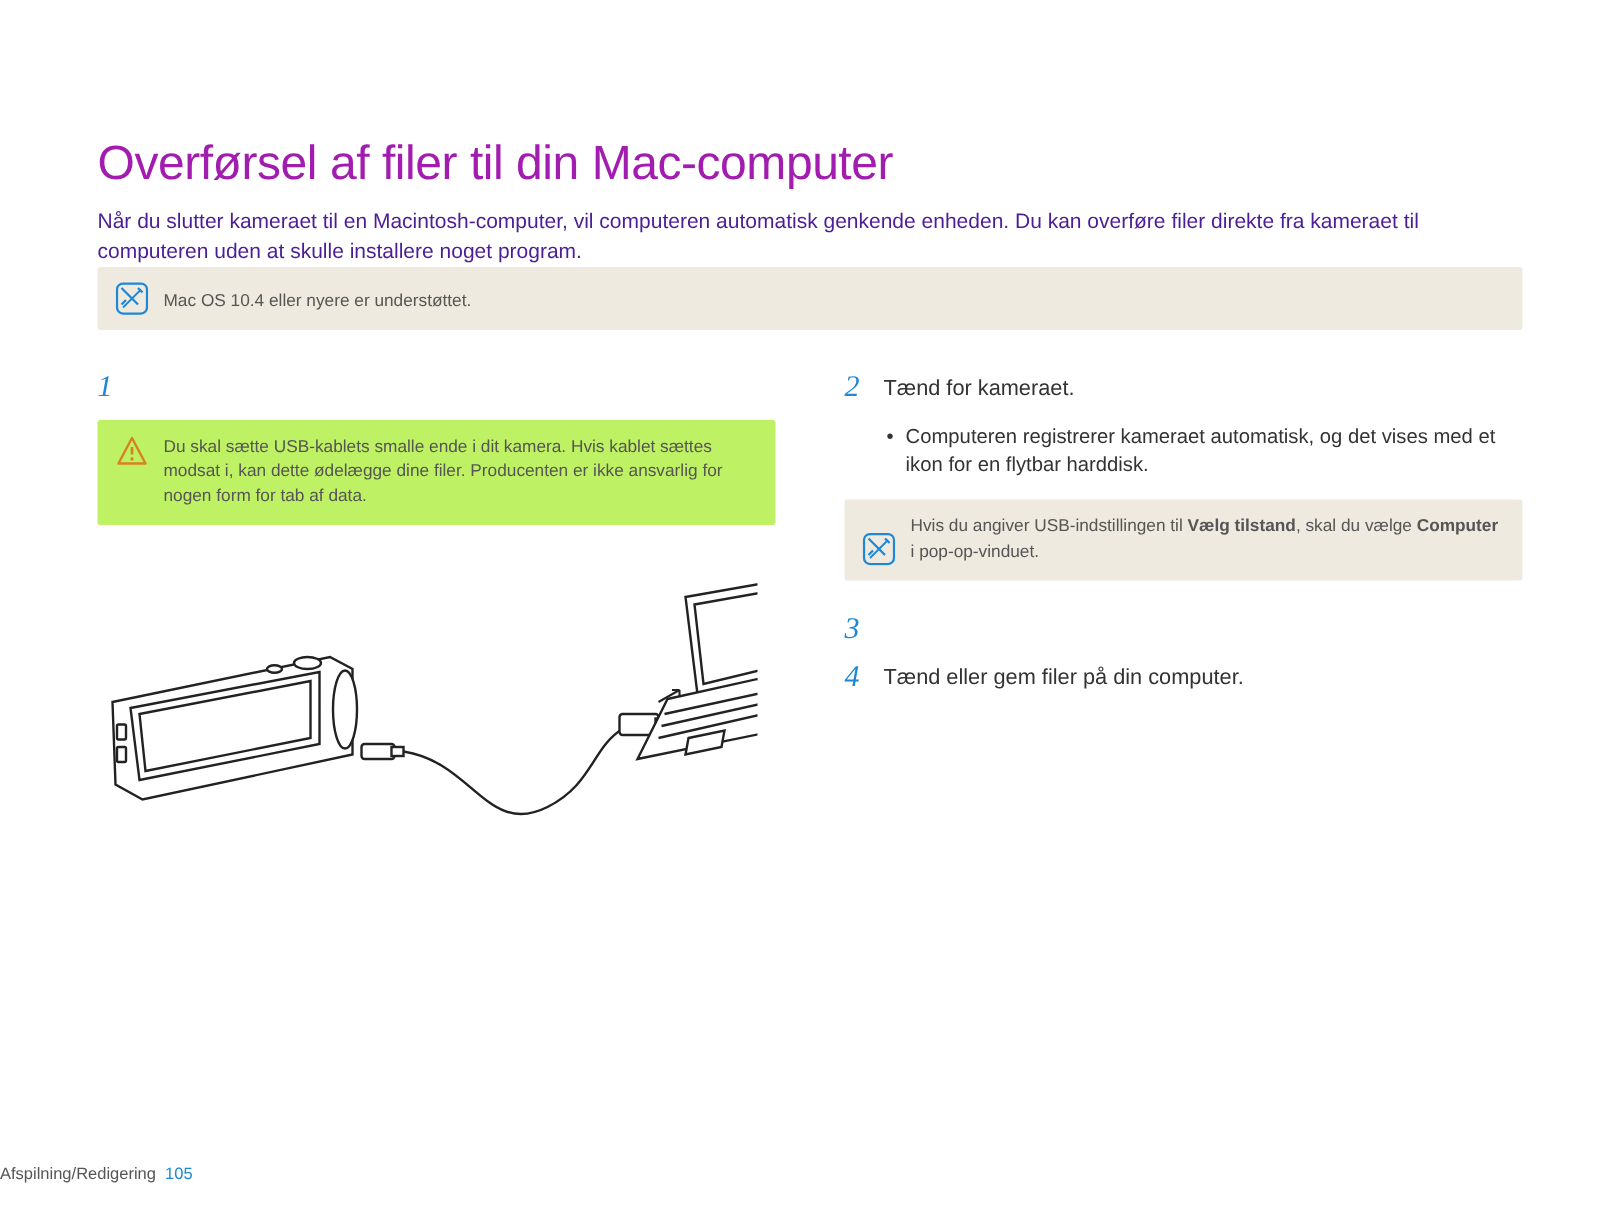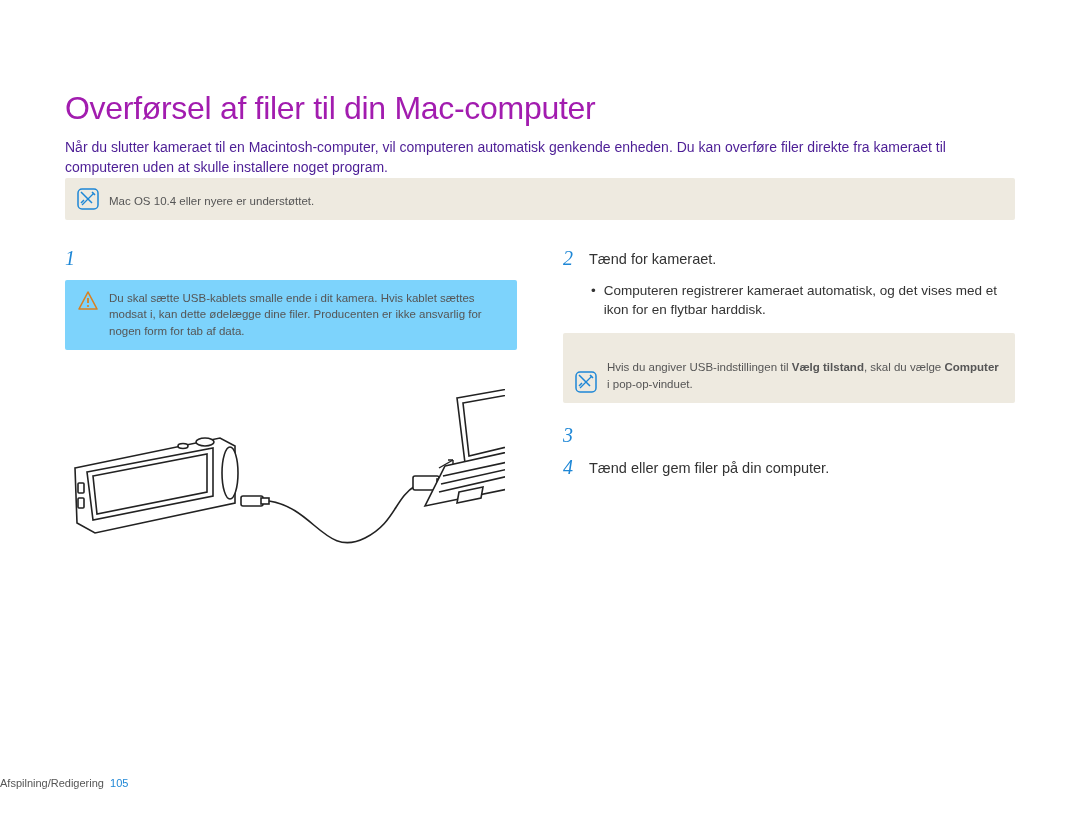--- a/index.html
+++ b/index.html
@@ -30,21 +30,21 @@
   .note-box {
     background: #eeeae0;
     border-radius: 2px;
     padding: 10px 12px;
     display: flex;
     align-items: flex-end;
     gap: 10px;
     margin-bottom: 28px;
   }
   .note-box.small-pad {
-    padding: 26px 12px 10px 12px;
+    padding: 10px 12px 10px 12px;
   }
   .note-icon {
     flex: 0 0 22px;
     width: 22px;
     height: 22px;
     display: flex;
     align-items: center;
     justify-content: center;
   }
   .note-text {
@@ -87,21 +87,21 @@
     padding-left: 28px;
     font-size: 13.5px;
     line-height: 1.4;
     color: #333;
     margin-bottom: 14px;
   }
   .bullet-dot {
     flex-shrink: 0;
   }
   .warn-box {
-    background: #7dd3fc;
+    background: #bef264;
     border-radius: 2px;
     padding: 10px 12px;
     display: flex;
     align-items: flex-start;
     gap: 10px;
     margin: 8px 0 18px 0;
   }
   .illustration {
     margin-top: 6px;
     position: relative;

